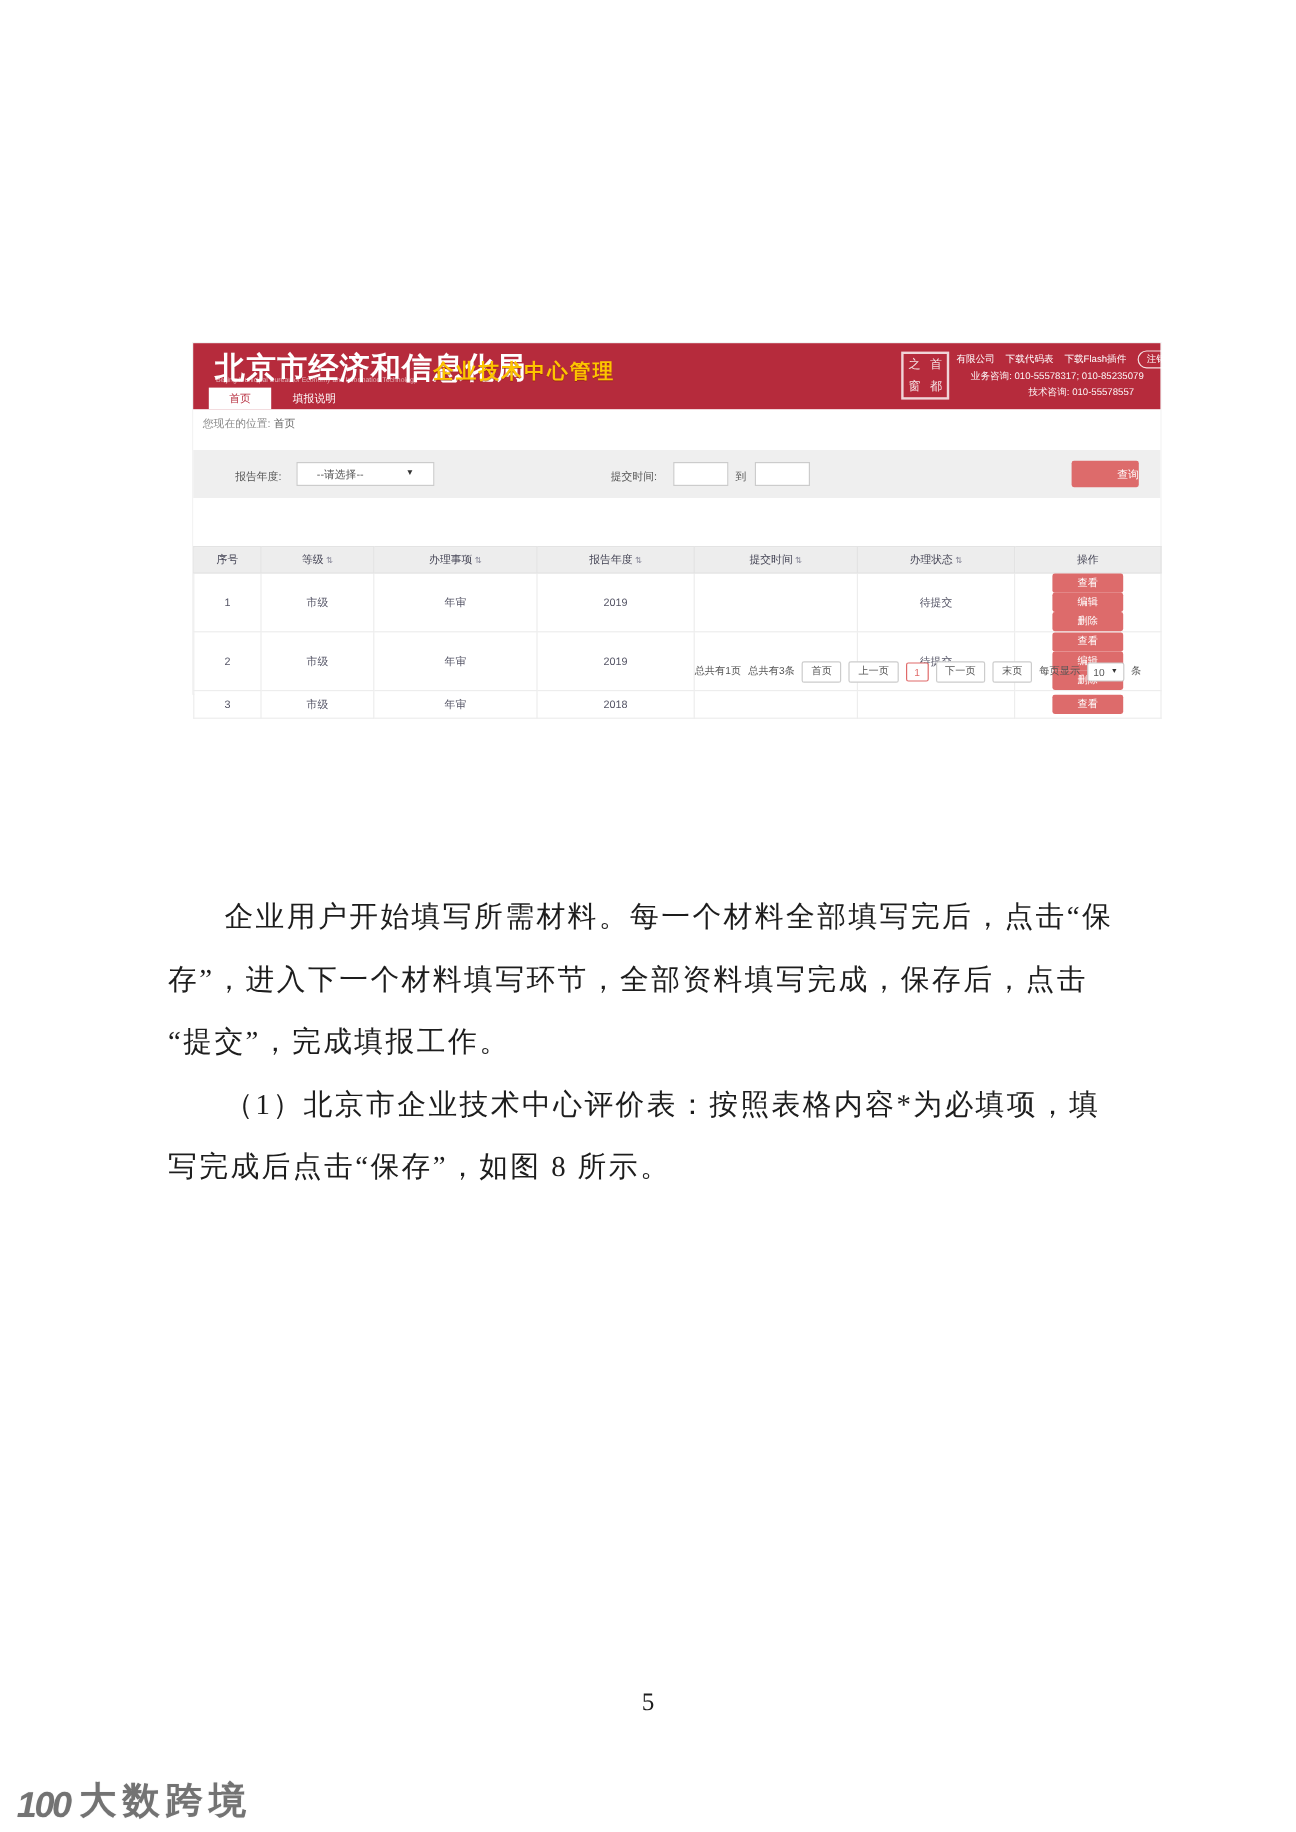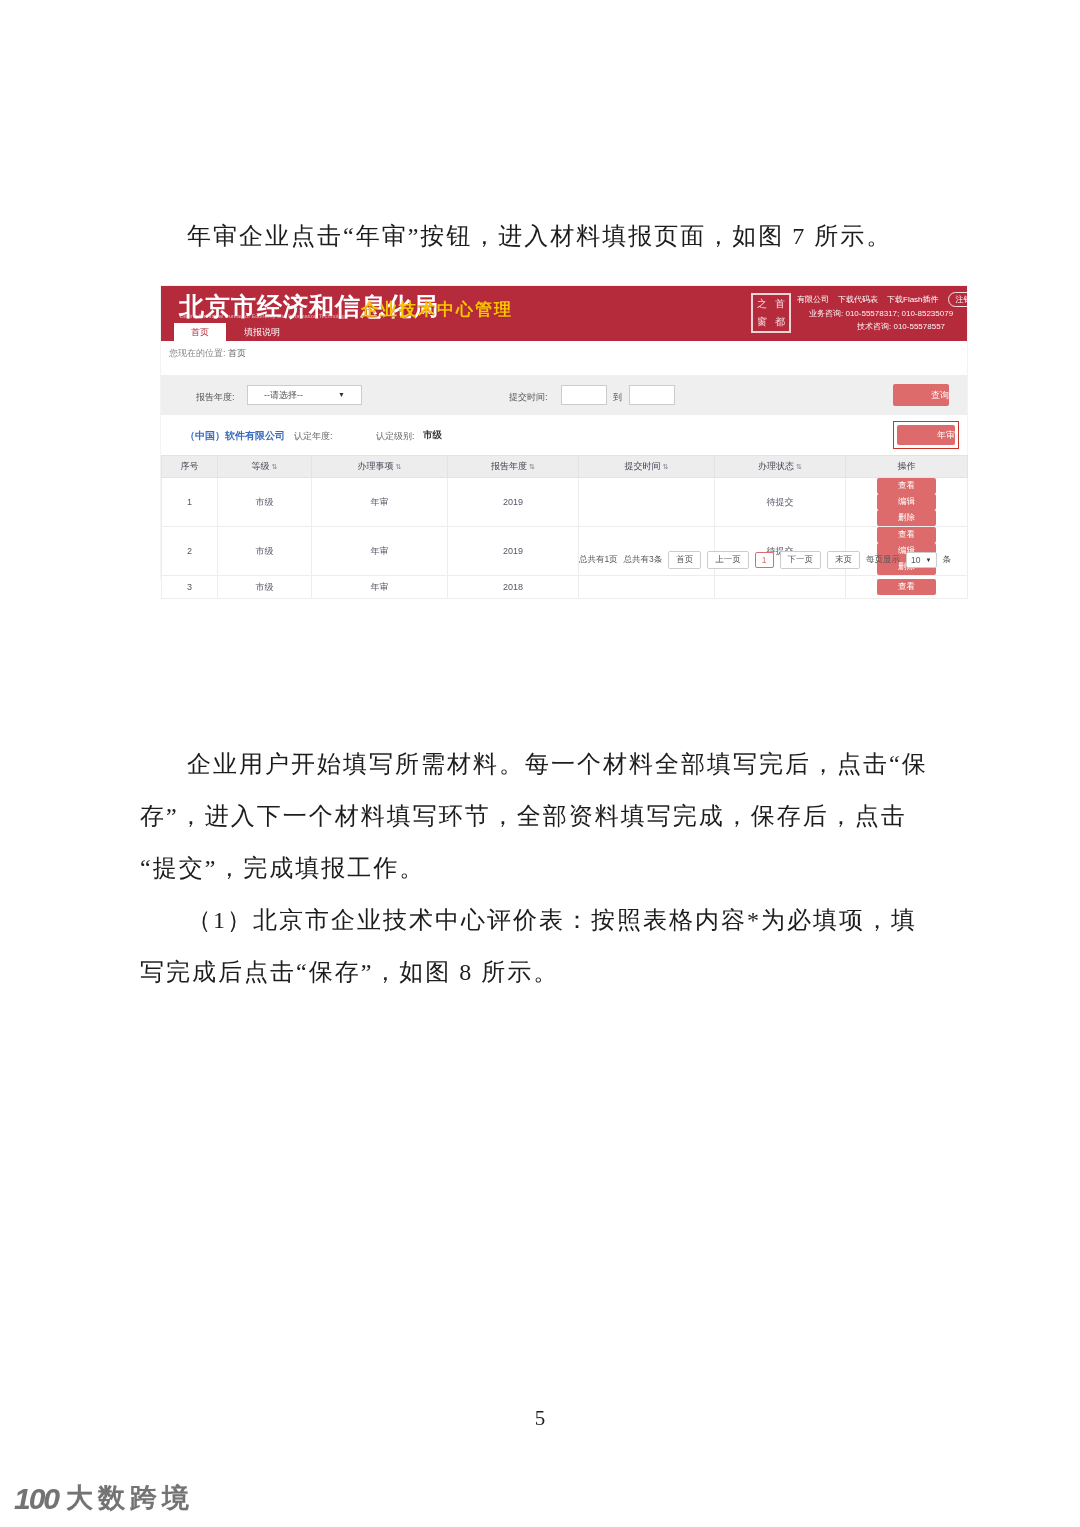--- a/index.html
+++ b/index.html
@@ -9,21 +9,21 @@
     font-family:"Liberation Serif","DejaVu Serif",serif; color:#1d1d1d; overflow:hidden;
   }
   
   .doc-line { position:absolute; left:140px; width:810px; font-size:24px; letter-spacing:2px; white-space:nowrap; color:#1d1d1d; }
   .indent { padding-left:47px; }
   .fig-caption { position:absolute; left:0; top:646px; width:1080px; text-align:center; font-size:25px; letter-spacing:4px; }
   .page-num { position:absolute; left:0; top:1406px; width:1080px; text-align:center; font-size:21px; }
   .watermark { position:absolute; left:14px; top:1480px; display:flex; align-items:flex-end; gap:8px;
     color:#737373; font-family:"Liberation Sans","DejaVu Sans",sans-serif; }
   .wm-logo { font-size:30px; font-weight:bold; font-style:italic; letter-spacing:-2px; text-shadow:0 0 1px #dcdcdc; }
-  .wm-text { font-size:27px; font-weight:bold; letter-spacing:5px; text-shadow:0 0 1px #dcdcdc; }
+  .wm-text { font-size:31px; font-weight:bold; letter-spacing:5px; text-shadow:0 0 1px #dcdcdc; }
 
   
   .shot { position:absolute; left:161px; top:286px; width:806px; height:292px; background:#fff;
     font-family:"Liberation Sans","DejaVu Sans",sans-serif; box-shadow:0 0 0 1px #f3f3f3; }
   .shot-header { position:absolute; left:0; top:0; width:806px; height:55px; background:#b62b3c; }
   .org-name { position:absolute; left:18px; top:4px; font-size:25px; font-weight:bold; color:#fff; letter-spacing:1px; }
   .org-en { position:absolute; left:19px; top:27px; font-size:8px; color:rgba(255,255,255,.62); transform:scale(.72); transform-origin:left top; white-space:nowrap; }
   .app-title { position:absolute; left:200px; top:12px; font-size:17px; font-weight:bold; color:#fdc500; letter-spacing:2px; text-shadow:0 1px 0 rgba(140,40,0,.55); }
   .seal { position:absolute; left:590px; top:7px; width:40px; height:40px; border:2px solid rgba(255,255,255,.8);
     display:grid; grid-template-columns:1fr 1fr; align-items:center; justify-items:center; font-size:10px; color:rgba(255,255,255,.85); }
@@ -64,21 +64,20 @@
   .pg-box { border:1px solid #ccc; background:#fff; padding:2px 7px; border-radius:2px; color:#555; }
   .pg-cur { border:1px solid #e06a6a; color:#e06a6a; padding:2px 6px; border-radius:2px; background:#fff; }
   .pg-select { border:1px solid #ccc; background:#fff; padding:2px 4px; border-radius:2px; display:inline-flex; gap:5px; align-items:center; }
   .pg-select .arr { font-size:6px; color:#333; }
 </style>
 </head>
 <body>
 
 <div class="page">
 
-  <div class="doc-line indent" style="top:220px;">年审企业点击“年审”按钮，进入材料填报页面，如图 7 所示。</div>
 
   <div class="shot">
 
     <div class="shot-header">
       <div class="org-name">北京市经济和信息化局</div>
       <div class="org-en">Beijing Municipal Bureau of Economy and Information Technology</div>
       <div class="app-title">企业技术中心管理</div>
 
       <div class="seal">
         <span>之</span>
@@ -111,29 +110,20 @@
         <span>--请选择--</span>
         <span class="arr">▼</span>
       </div>
       <span class="sb-label" style="left:348px;">提交时间:</span>
       <div class="sb-input" style="left:400px;"></div>
       <span class="sb-label" style="left:452px;">到</span>
       <div class="sb-input" style="left:468px;"></div>
       <div class="btn-red sb-query">查询</div>
     </div>
 
-    <div class="company-row">
-      <span class="co-name">（中国）软件有限公司</span>
-      <span class="co-label1">认定年度:</span>
-      <span class="co-label2">认定级别:</span>
-      <span class="co-level">市级</span>
-      <div class="review-outline">
-        <div class="btn-red review-btn">年审</div>
-      </div>
-    </div>
 
     <table class="grid">
       <colgroup>
         <col style="width:56px">
           <col style="width:94px">
           <col style="width:136px">
           <col style="width:131px">
         <col style="width:136px">
           <col style="width:131px">
           <col style="width:122px">

